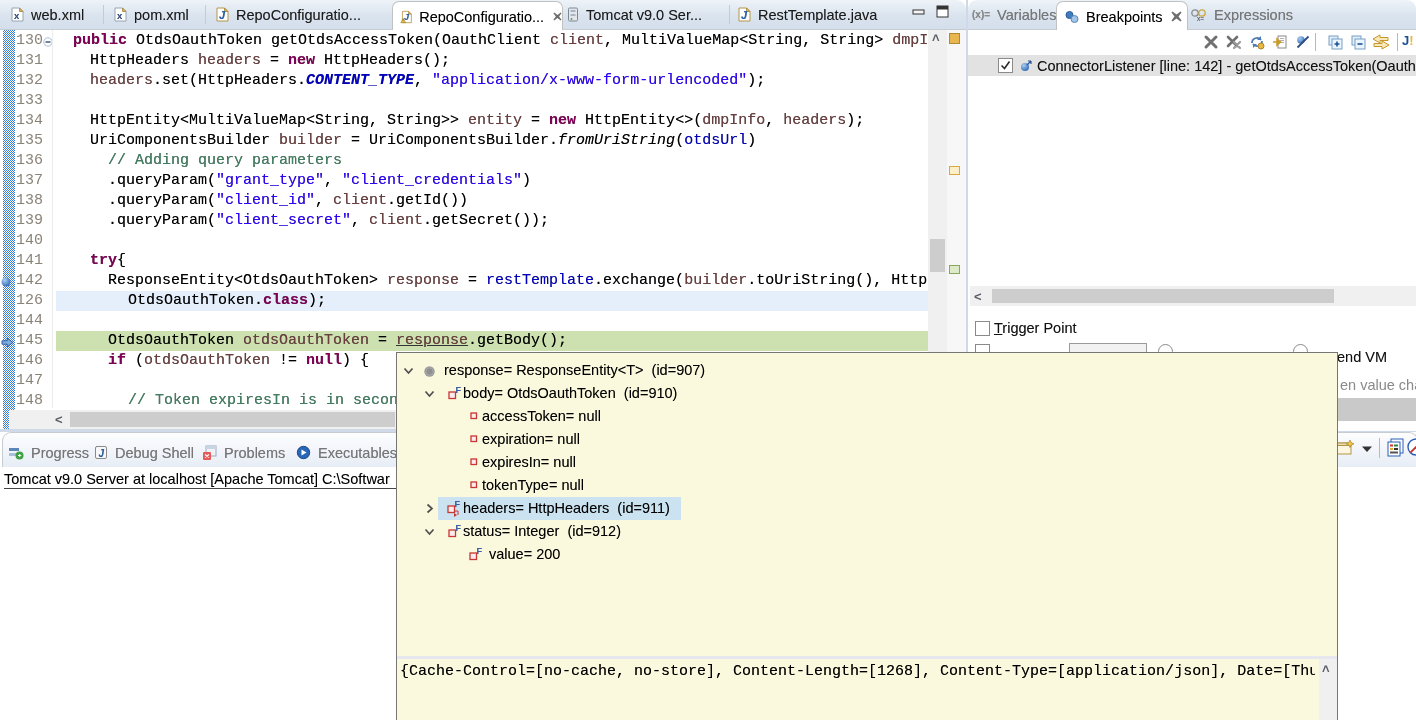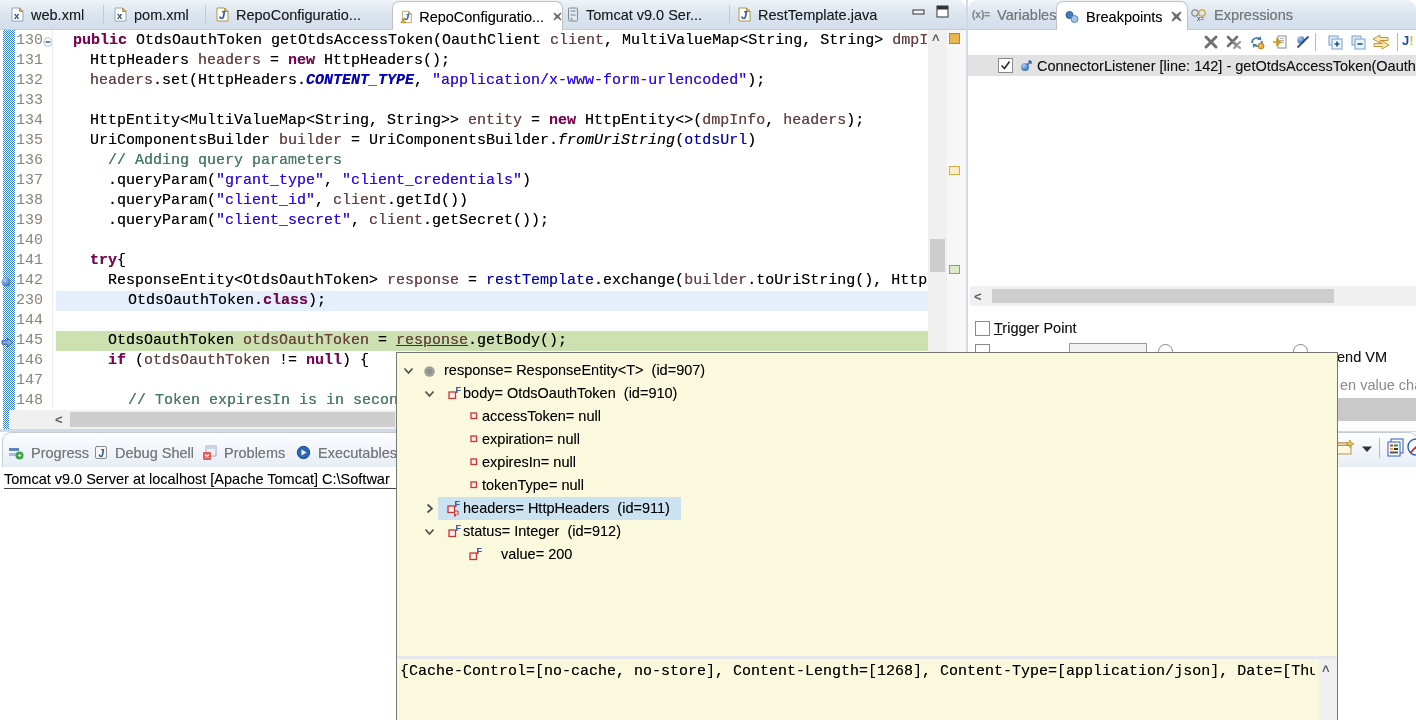--- a/index.html
+++ b/index.html
@@ -129,21 +129,21 @@
         <div class="lnum" style="top:61px">133</div>
       <div class="lnum" style="top:81px">134</div>
         <div class="lnum" style="top:101px">135</div>
       <div class="lnum" style="top:121px">136</div>
         <div class="lnum" style="top:141px">137</div>
       <div class="lnum" style="top:161px">138</div>
         <div class="lnum" style="top:181px">139</div>
       <div class="lnum" style="top:201px">140</div>
         <div class="lnum" style="top:221px">141</div>
       <div class="lnum" style="top:241px">142</div>
-        <div class="lnum" style="top:261px">230</div>
+        <div class="lnum" style="top:261px">126</div>
       <div class="lnum" style="top:281px">144</div>
         <div class="lnum" style="top:301px">145</div>
       <div class="lnum" style="top:321px">146</div>
         <div class="lnum" style="top:341px">147</div>
       <div class="lnum" style="top:361px">148</div>
     </div>
 
     <div class="abs" style="left:43px;top:7px;">
         <svg width="10" height="10" viewBox="0 0 10 10">
           <circle cx="5" cy="5" r="4.2" fill="#fff" stroke="#aebdd3"></circle>
@@ -467,21 +467,21 @@
           <rect x="1" y="6" width="6.5" height="6.5" fill="#fdecec" stroke="#c83535" stroke-width="1.3"></rect>
           <text x="7.5" y="7" font-size="9" font-weight="bold" fill="#3a5fa8">F</text>
         </svg>
         <span class="abs" style="left:66px;top:3px;">status= Integer&nbsp; (id=912)</span>
       </div>
     <div class="trow" style="top:190px;">
         <svg class="abs" style="left:72px;top:4px;" width="13" height="14" viewBox="0 0 13 14">
           <rect x="1" y="6" width="6.5" height="6.5" fill="#fdecec" stroke="#c83535" stroke-width="1.3"></rect>
           <text x="7.5" y="7" font-size="9" font-weight="bold" fill="#3a5fa8">F</text>
         </svg>
-        <span class="abs" style="left:104px;top:3px;">value= 200</span>
+        <span class="abs" style="left:92px;top:3px;">value= 200</span>
       </div>
 
     <div class="abs" style="left:0;top:303px;width:940px;height:3px;background:#e7e7f0;"></div>
 
     <div class="abs mono" style="left:3px;top:310px;width:915px;height:19px;font-size:15px;color:#000;white-space:nowrap;overflow:hidden;">{Cache-Control=[no-cache, no-store], Content-Length=[1268], Content-Type=[application/json], Date=[Thu</div>
     <div class="abs" style="left:922px;top:306px;width:18px;height:62px;background:#f0f0f0;">
       <div class="abs arr" style="left:3px;top:2px;">˄</div>
     </div>
   </div>
 </div>

